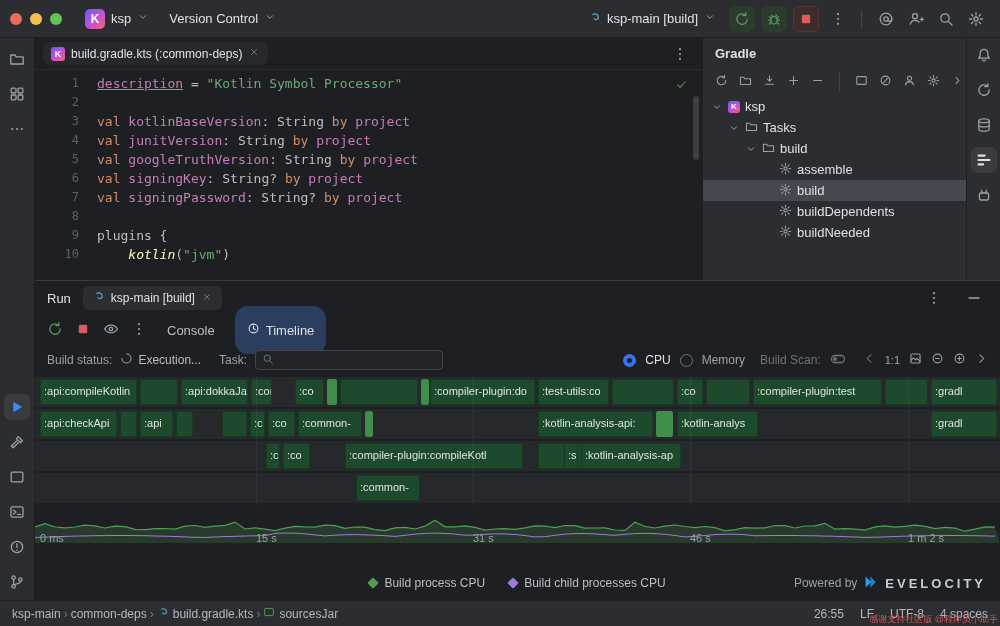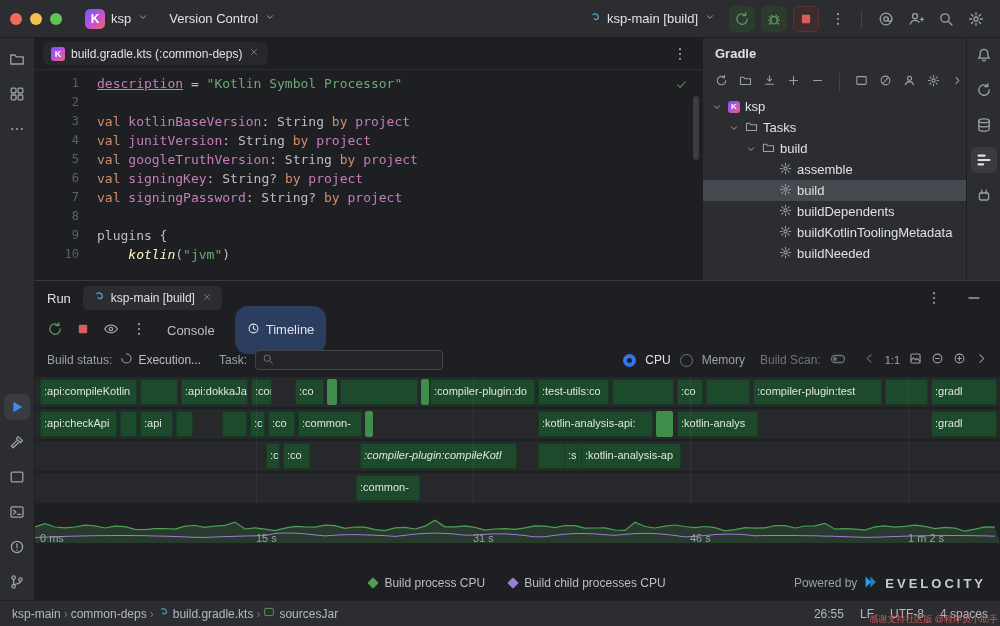--- a/index.html
+++ b/index.html
@@ -65,21 +65,21 @@
   .grow.sel{background:#45484e}
   .gchev{width:12px;flex:none;display:flex;justify-content:center}
 
   
   .runpanel{position:absolute;top:280px;left:35px;width:965px;height:320px;background:#1e1f22;border-top:1px solid #393b40;
             box-sizing:border-box;display:flex;flex-direction:column;}
   .rheader{height:34px;display:flex;align-items:center;gap:12px;padding:0 12px}
   .rtab{display:flex;align-items:center;gap:6px;background:#2b2d30;border-radius:6px;padding:4px 9px;font-size:12px}
   .rtoolbar{height:30px;display:flex;align-items:center;gap:12px;padding:0 12px}
   .contab{color:#bcbec4;font-size:13px;padding:3px 8px}
-  .tltab{display:flex;align-items:flex-start;gap:6px;background:#2c3e5f;border-radius:13px;padding:16px 12px;font-size:13px;color:#dfe1e5}
+  .tltab{display:flex;align-items:center;gap:6px;background:#2c3e5f;border-radius:13px;padding:16px 12px;font-size:13px;color:#dfe1e5}
   .bstatus{height:30px;display:flex;align-items:center;gap:8px;padding:0 12px;font-size:12px;color:#9da0a8}
   .exec{display:flex;align-items:center;gap:5px;color:#bcbec4}
   .searchbox{display:flex;align-items:center;gap:6px;width:188px;height:20px;background:#222428;border:1px solid #43454a;
              border-radius:4px;padding:0 6px;box-sizing:border-box}
   .searchbox input{background:transparent;border:none;outline:none;color:#dfe1e5;font-size:12px;width:100%;
                    font-family:"Liberation Sans",sans-serif}
   .radio{width:13px;height:13px;border-radius:50%;border:1.5px solid #6f737a;box-sizing:border-box;flex:none}
   .radio.on{border:4px solid #3574f0}
   .rlabel{color:#dfe1e5}.rlabel.dim{color:#9da0a8}.rlabel.dimmer{color:#6f737a}
   .oneone{font-size:11px;color:#9da0a8}
@@ -429,28 +429,20 @@
                 <path d="M8 1.6v2.1M8 12.3v2.1M1.6 8h2.1M12.3 8h2.1M3.5 3.5l1.5 1.5M11 11l1.5 1.5M12.5 3.5 11 5M5 11l-1.5 1.5"></path>
               </svg></span>
             <span>buildDependents</span>
           </div>
           <div class="grow" style="padding-left: 59px;">
             <span class="gchev"></span>
             <span><svg viewBox="0 0 16 16" class="ic sm">
                 <circle cx="8" cy="8" r="2"></circle>
                 <path d="M8 1.6v2.1M8 12.3v2.1M1.6 8h2.1M12.3 8h2.1M3.5 3.5l1.5 1.5M11 11l1.5 1.5M12.5 3.5 11 5M5 11l-1.5 1.5"></path>
               </svg></span>
-            <span>buildKotlinToolingMetadata</span>
-          </div>
-          <div class="grow" style="padding-left: 59px;">
-            <span class="gchev"></span>
-            <span><svg viewBox="0 0 16 16" class="ic sm">
-                <circle cx="8" cy="8" r="2"></circle>
-                <path d="M8 1.6v2.1M8 12.3v2.1M1.6 8h2.1M12.3 8h2.1M3.5 3.5l1.5 1.5M11 11l1.5 1.5M12.5 3.5 11 5M5 11l-1.5 1.5"></path>
-              </svg></span>
             <span>buildNeeded</span>
           </div>
         </div>
     </aside>
 
     <nav class="strip-right" id="strip-right">
         <div class="tool">
           <svg viewBox="0 0 16 16" class="ic ">
             <path d="M13.4 11.2H2.6l1.5-2V6.3A3.9 3.9 0 0 1 8 2.4a3.9 3.9 0 0 1 3.9 3.9v2.9z"></path>
             <path d="M6.6 13a1.5 1.5 0 0 0 2.8 0"></path>
@@ -616,21 +608,21 @@
           <div class="bar" style="left: 263px; width: 64px;">:common-</div>
           <div class="bar bright" style="left: 330px; width: 7px;"></div>
           <div class="bar" style="left: 503px; width: 115px;">:kotlin-analysis-api:</div>
           <div class="bar bright" style="left: 621px; width: 17px;"></div>
           <div class="bar" style="left: 642px; width: 81px;">:kotlin-analys</div>
           <div class="bar" style="left: 896px; width: 66px;">:gradl</div>
         </div>
         <div class="tlrow">
           <div class="bar" style="left: 231px; width: 14px;">:c</div>
           <div class="bar" style="left: 248px; width: 27px;">:co</div>
-          <div class="bar" style="left: 325px; width: 157px; font-style: italic;">:compiler-plugin:compileKotl</div>
+          <div class="bar" style="left: 310px; width: 178px;">:compiler-plugin:compileKotl</div>
           <div class="bar" style="left: 503px; width: 23px; padding-left: 48px;">:gr</div>
           <div class="bar" style="left: 529px; width: 14px;">:s</div>
           <div class="bar" style="left: 546px; width: 100px;">:kotlin-analysis-ap</div>
         </div>
         <div class="tlrow">
           <div class="bar" style="left: 321px; width: 64px;">:common-</div>
         </div>
         <div class="gridline" style="left: 221px;"></div>
         <div class="gridline" style="left: 438px;"></div>
         <div class="gridline" style="left: 655px;"></div>

